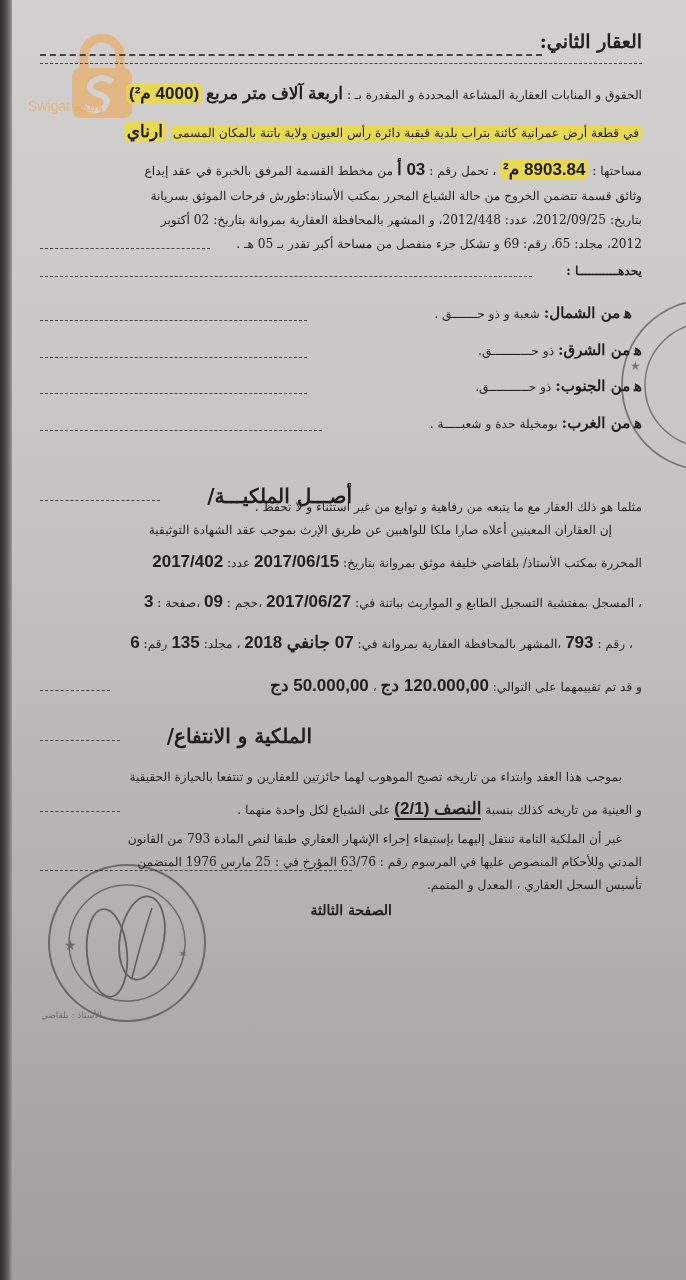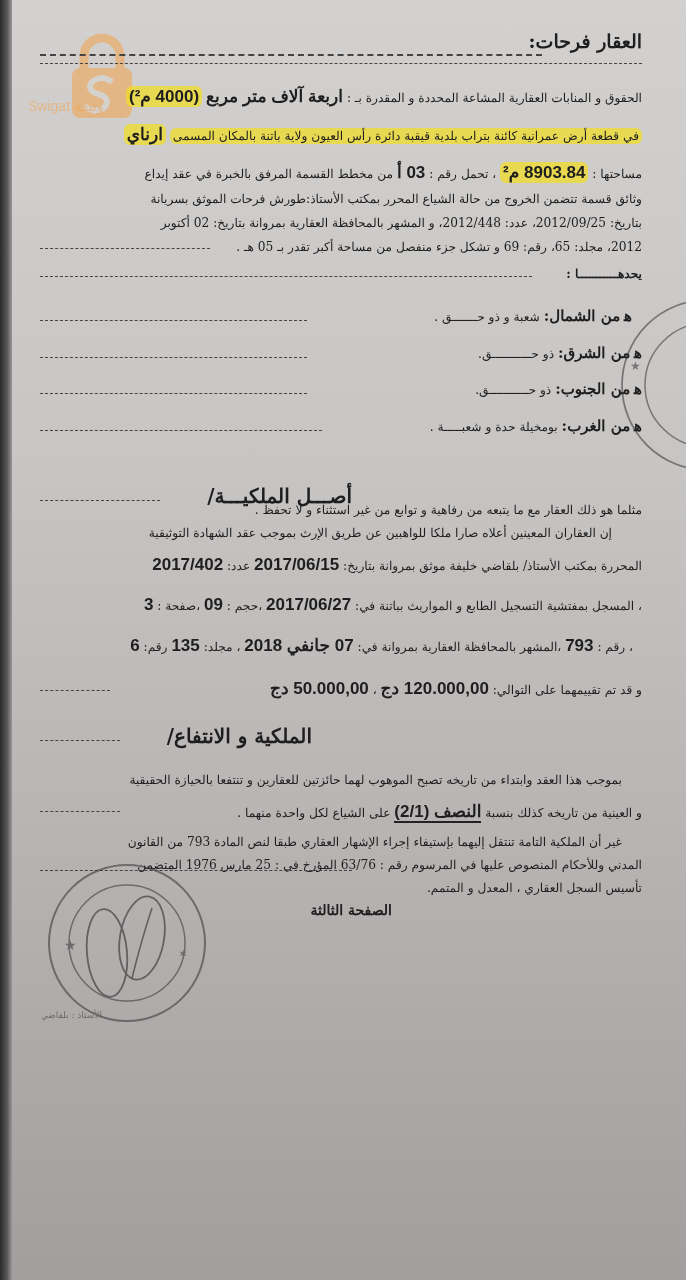--- a/index.html
+++ b/index.html
@@ -17,21 +17,21 @@
   .page {
     position:absolute; left:12px; top:0; width:674px; height:1280px;
     background: linear-gradient(180deg, #d3d1d0 0%, #c8c6c5 35%, #b4b1b0 70%, #a19e9d 100%);
   }
   .doc { position:absolute; left:28px; right:44px; top:0; direction:rtl; }
   .abs { position:absolute; white-space:nowrap; }
   .title-main { font-size:19px; font-weight:bold; right:0; top:30px; }
   .hline {
     position:absolute; border-top:2px dashed #444; height:0;
   }
-  .line { font-size:12.2px; line-height:25px; }
+  .line { font-size:12.2px; line-height:19px; }
   .big { font-size:17px; font-weight:bold; font-family:"Liberation Sans", sans-serif; }
   .hl { background: rgba(240, 220, 40, 0.75); padding:1px 3px; border-radius:6px; }
   .bold { font-weight:bold; }
   .bullet { font-size:15px; font-weight:bold; }
   .section-title { font-size:20px; font-weight:bold; }
   .underline { border-bottom:2px solid #222; }
   .watermark {
     position:absolute; left:40px; top:30px; width:100px; height:100px;
     opacity:0.55;
   }
@@ -45,21 +45,21 @@
 
   <svg class="watermark" viewBox="0 0 100 100">
     <rect x="20" y="38" width="60" height="50" rx="8" fill="#f2a24a"></rect>
     <path d="M32 40 V26 a18 18 0 0 1 36 0 V40" stroke="#f2a24a" stroke-width="9" fill="none"></path>
     <path d="M60 52 q-10 -8 -20 0 q-6 8 6 12 q14 4 6 14 q-10 6 -20 -2" stroke="#d9d3cd" stroke-width="6" fill="none"></path>
   </svg>
   <div class="abs" style="left:16px;top:98px;font-family:'Liberation Sans',sans-serif;font-size:14px;color:#f2a24a;opacity:0.55;">Swigat وثيقة</div>
 
   <div class="doc">
 
-    <div class="abs title-main">العقار فرحات:</div>
+    <div class="abs title-main">العقار الثاني:</div>
     <div class="hline" style="left:0; right:100px; top:54px;"></div>
     <div class="hline" style="left:0; right:0; top:63px; border-top-width:1px;"></div>
 
     <div class="abs line" style="right:0; top:84px;">
       <span>الحقوق و المنابات العقارية المشاعة المحددة و المقدرة بـ :</span>
       <span class="big">اربعة آلاف متر مربع</span>
       <span class="big hl">(4000 م²)</span>
     </div>
 
     <div class="abs line" style="right:0; top:122px;">

